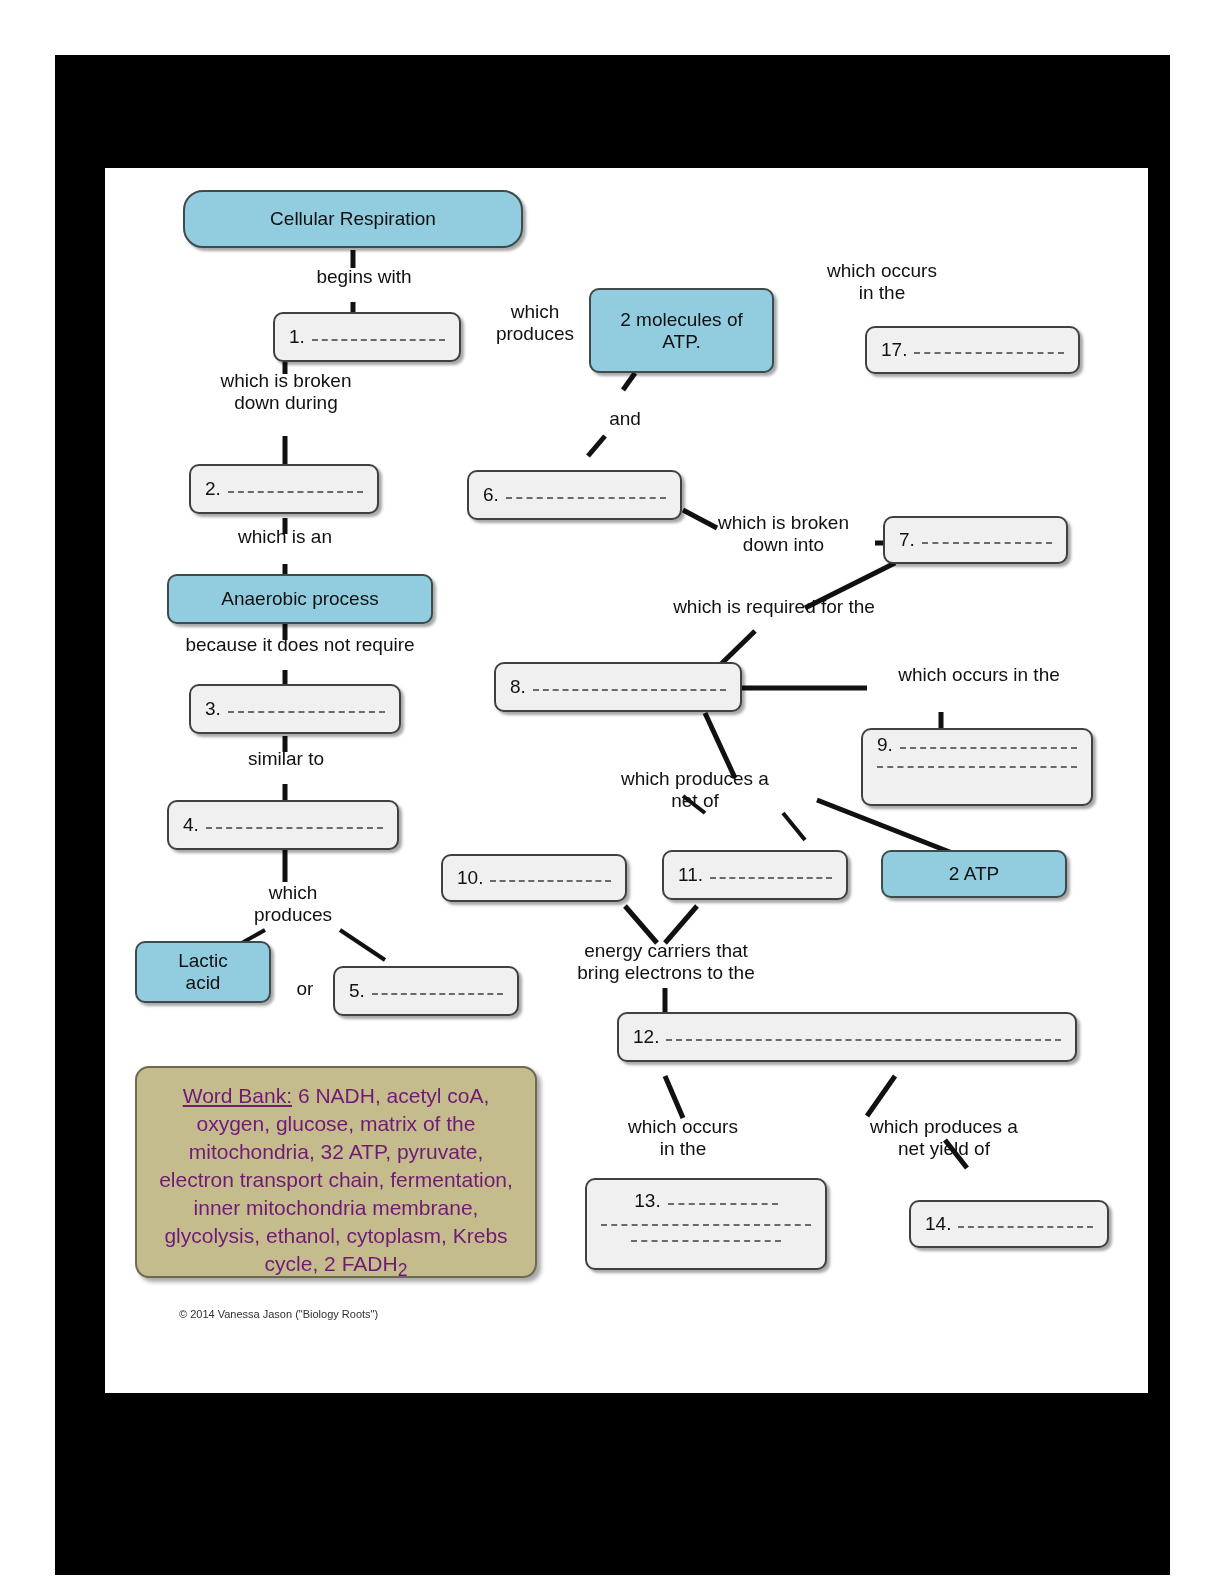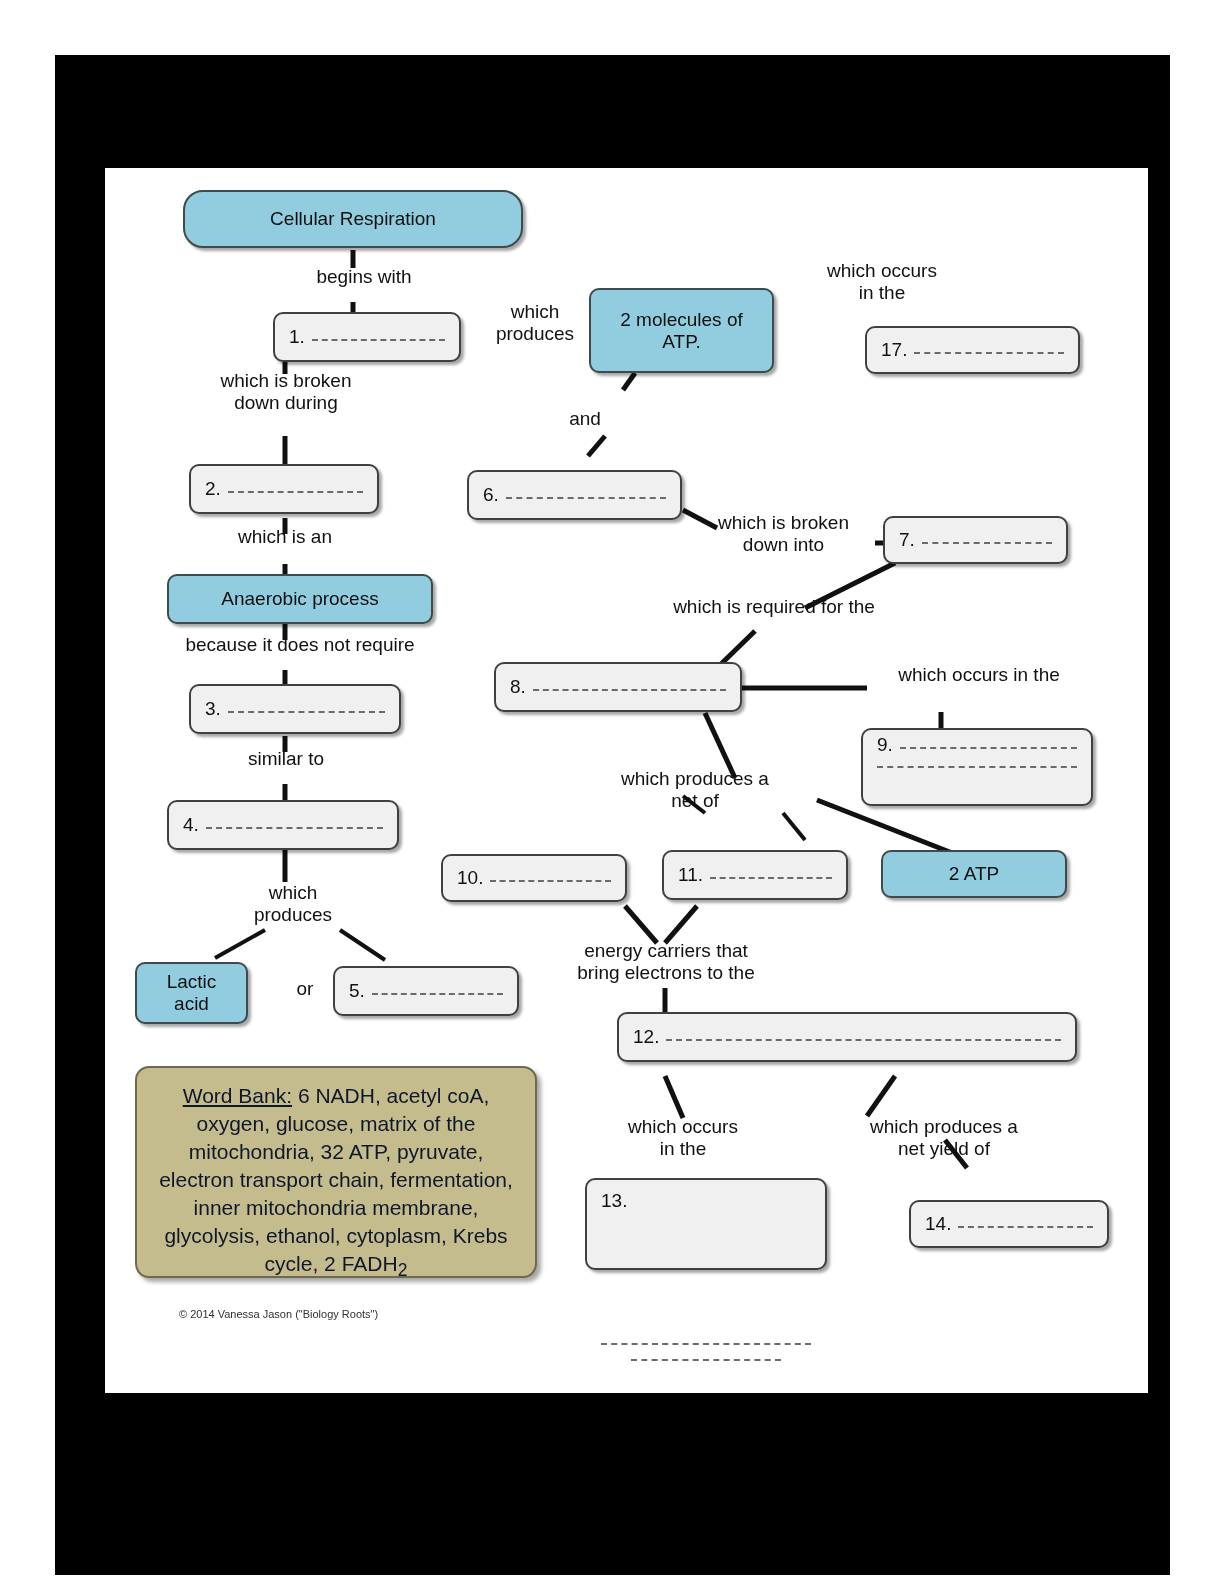--- a/index.html
+++ b/index.html
@@ -93,21 +93,21 @@
   
   #word-bank {
     position: absolute;
     box-sizing: border-box;
     background: #c5bc8e;
     border: 2px solid #6e6a4f;
     border-radius: 14px;
     box-shadow: 4px 4px 4px rgba(0,0,0,0.35);
     font-size: 21px;
     line-height: 1.33;
-    color: #0f172a;
+    color: #701a75;
     text-align: center;
     padding: 14px 16px;
   }
   #word-bank .wb-label { text-decoration: underline; }
 
   
   #copyright {
     position: absolute;
     font-size: 11px;
     color: #303030;
@@ -225,21 +225,21 @@
     <div>down during</div>
   </div>
 
   <div class="node blank" style="left:84px; top:296px; width:190px; height:50px;">
     <span class="blankrow">
       <span class="blanknum">2.</span>
       <span class="rule"></span>
     </span>
   </div>
 
-  <div class="conn" style="left:440px; top:240px; width:80px;">and</div>
+  <div class="conn" style="left:480px; top:240px; width:80px;">and</div>
 
   <div class="node blank" style="left:362px; top:302px; width:215px; height:50px;">
     <span class="blankrow">
       <span class="blanknum">6.</span>
       <span class="rule"></span>
     </span>
   </div>
 
   <div class="conn" style="left:110px; top:358px; width:140px;">which is an</div>
 
@@ -321,21 +321,21 @@
 
   <div class="node blue" style="left:776px; top:682px; width:186px; height:48px;">
     <span>2 ATP</span>
   </div>
 
   <div class="conn" style="left:128px; top:714px; width:120px;">
     <div>which</div>
     <div>produces</div>
   </div>
 
-  <div class="node blue" style="left:30px; top:794px; width:113px; height:62px;">
+  <div class="node blue" style="left:30px; top:773px; width:136px; height:62px;">
     <span>Lactic<br>acid</span>
   </div>
 
   <div class="conn" style="left:178px; top:810px; width:44px;">or</div>
 
   <div class="node blank" style="left:228px; top:798px; width:186px; height:50px;">
     <span class="blankrow">
       <span class="blanknum">5.</span>
       <span class="rule"></span>
     </span>
@@ -362,21 +362,21 @@
     <div>in the</div>
   </div>
 
   <div class="conn" style="left:730px; top:948px; width:218px;">
     <div>which produces a</div>
     <div>net yield of</div>
   </div>
 
   <div class="node blank" style="left:480px; top:1010px; width:242px; height:92px; align-items:flex-start; padding-top:6px;">
     <span class="stacklines" style="gap:14px;">
-      <span class="blankrow" style="justify-content:center;flex-direction:column;">
+      <span class="blankrow" style="justify-content:center;">
         <span class="blanknum">13.</span>
         <span class="rule" style="flex:0 0 110px;"></span>
       </span>
       <span class="blankrow">
         <span class="rule full"></span>
       </span>
       <span class="blankrow" style="justify-content:center;">
         <span class="rule" style="flex:0 0 150px;"></span>
       </span>
     </span>

